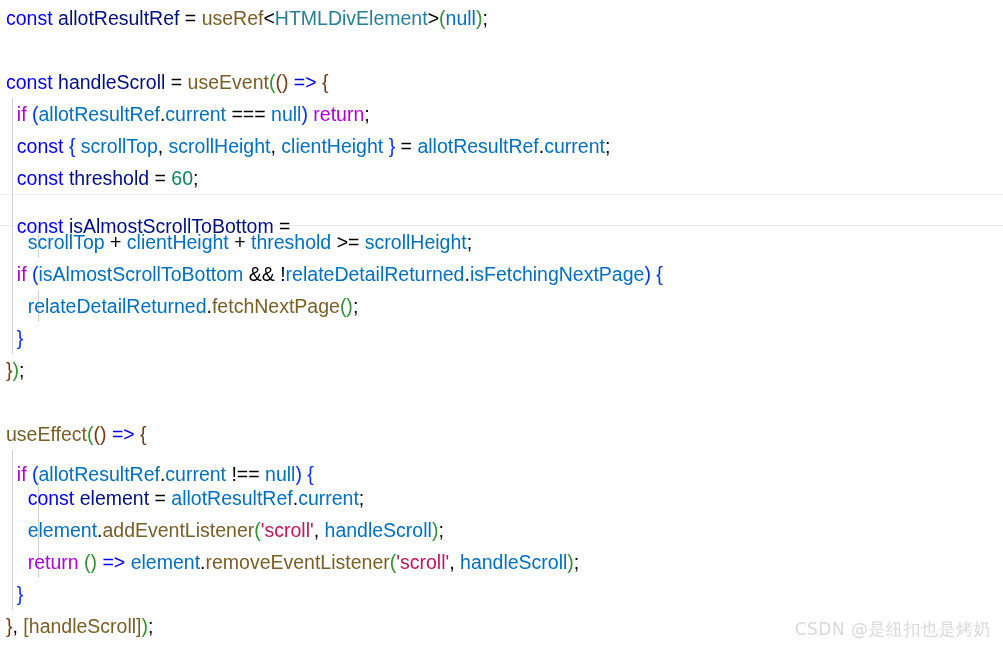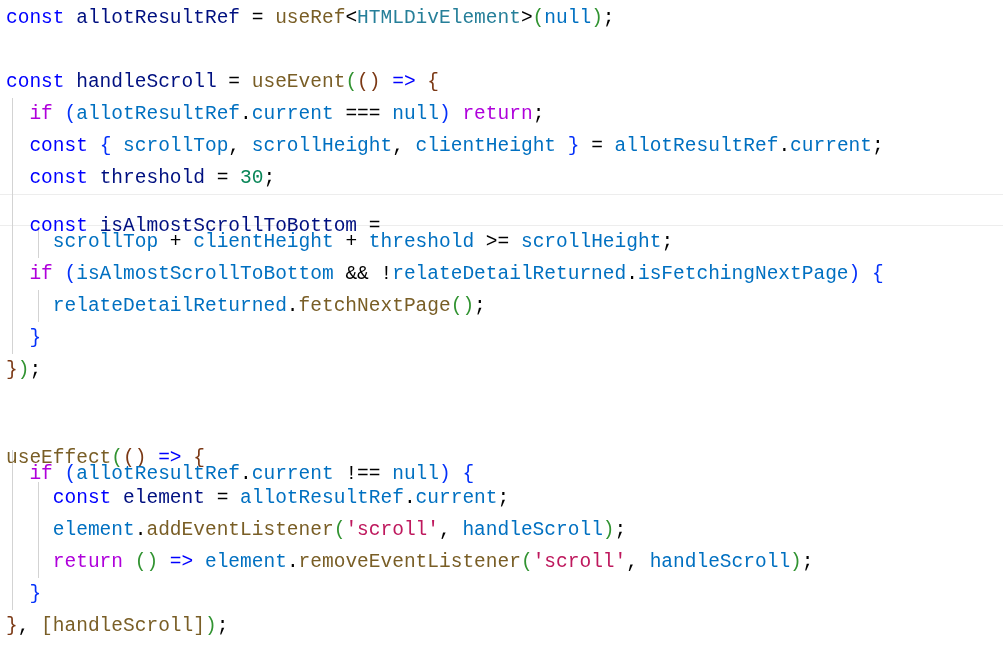--- a/index.html
+++ b/index.html
@@ -31,21 +31,21 @@
     height: 651px;
   }
 
   .code-line {
     position: absolute;
     left: 0;
     width: 1003px;
     height: 32px;
     line-height: 32px;
     white-space: pre;
-    font-family: Liberation Mono, monospace;
+    font-family: Liberation Sans, sans-serif;
     font-size: 19.5px;
     letter-spacing: 0px;
     color: #000000;
   }
 
   .code-text {
     position: absolute;
     left: 6px;
     top: 0;
     white-space: pre;
@@ -141,21 +141,21 @@
 
     <div class="code-line" style="top:66px;">
       <span class="code-text"><span class="t-keyword">const</span> <span class="t-var">handleScroll</span> <span class="t-punct">=</span> <span class="t-func">useEvent</span><span class="t-br1">(</span><span class="t-br2">()</span> <span class="t-arrow">=&gt;</span> <span class="t-br2">{</span></span>
     </div>
 
     <div class="code-line" style="top:130px;">
       <span class="code-text">  <span class="t-keyword">const</span> <span class="t-br0">{</span> <span class="t-ident">scrollTop</span><span class="t-punct">,</span> <span class="t-ident">scrollHeight</span><span class="t-punct">,</span> <span class="t-ident">clientHeight</span> <span class="t-br0">}</span> <span class="t-punct">=</span> <span class="t-ident">allotResultRef</span><span class="t-punct">.</span><span class="t-ident">current</span><span class="t-punct">;</span></span>
     </div>
 
     <div class="code-line" style="top:162px;">
-      <span class="code-text">  <span class="t-keyword">const</span> <span class="t-var">threshold</span> <span class="t-punct">=</span> <span class="t-number">30</span><span class="t-punct">;</span></span>
+      <span class="code-text">  <span class="t-keyword">const</span> <span class="t-var">threshold</span> <span class="t-punct">=</span> <span class="t-number">60</span><span class="t-punct">;</span></span>
     </div>
 
     <div class="code-line" style="top:194px;margin-top:16px;">
       <span class="code-text">  <span class="t-keyword">const</span> <span class="t-var">isAlmostScrollToBottom</span> <span class="t-punct">=</span></span>
     </div>
 
     <div class="code-line" style="top:226px;">
       <span class="code-text">    <span class="t-ident">scrollTop</span> <span class="t-punct">+</span> <span class="t-ident">clientHeight</span> <span class="t-punct">+</span> <span class="t-ident">threshold</span> <span class="t-punct">&gt;=</span> <span class="t-ident">scrollHeight</span><span class="t-punct">;</span></span>
     </div>
 
@@ -172,21 +172,21 @@
     </div>
 
     <div class="code-line" style="top:354px;">
       <span class="code-text"><span class="t-br2">}</span><span class="t-br1">)</span><span class="t-punct">;</span></span>
     </div>
 
     <div class="code-line" style="top:386px;">
       <span class="code-text"></span>
     </div>
 
-    <div class="code-line" style="top:442px;">
+    <div class="code-line" style="top:418px;">
       <span class="code-text"><span class="t-func">useEffect</span><span class="t-br1">(</span><span class="t-br2">()</span> <span class="t-arrow">=&gt;</span> <span class="t-br2">{</span></span>
     </div>
 
     <div class="code-line" style="top:458px;">
       <span class="code-text">  <span class="t-control">if</span> <span class="t-br0">(</span><span class="t-ident">allotResultRef</span><span class="t-punct">.</span><span class="t-ident">current</span> <span class="t-punct">!==</span> <span class="t-const-blue">null</span><span class="t-br0">)</span> <span class="t-br0">{</span></span>
     </div>
 
     <div class="code-line" style="top:482px;">
       <span class="code-text">    <span class="t-keyword">const</span> <span class="t-var">element</span> <span class="t-punct">=</span> <span class="t-ident">allotResultRef</span><span class="t-punct">.</span><span class="t-ident">current</span><span class="t-punct">;</span></span>
     </div>
@@ -203,14 +203,15 @@
       <span class="code-text">  <span class="t-br0">}</span></span>
     </div>
 
     <div class="code-line" style="top:610px;">
       <span class="code-text"><span class="t-br2">}</span><span class="t-punct">,</span> <span class="t-func">[</span><span class="t-func">handleScroll</span><span class="t-func">]</span><span class="t-br1">)</span><span class="t-punct">;</span></span>
     </div>
 
   </div>
 
 
+  <div id="watermark">CSDN @是纽扣也是烤奶</div>
 
 </div>
 
 </body></html>

